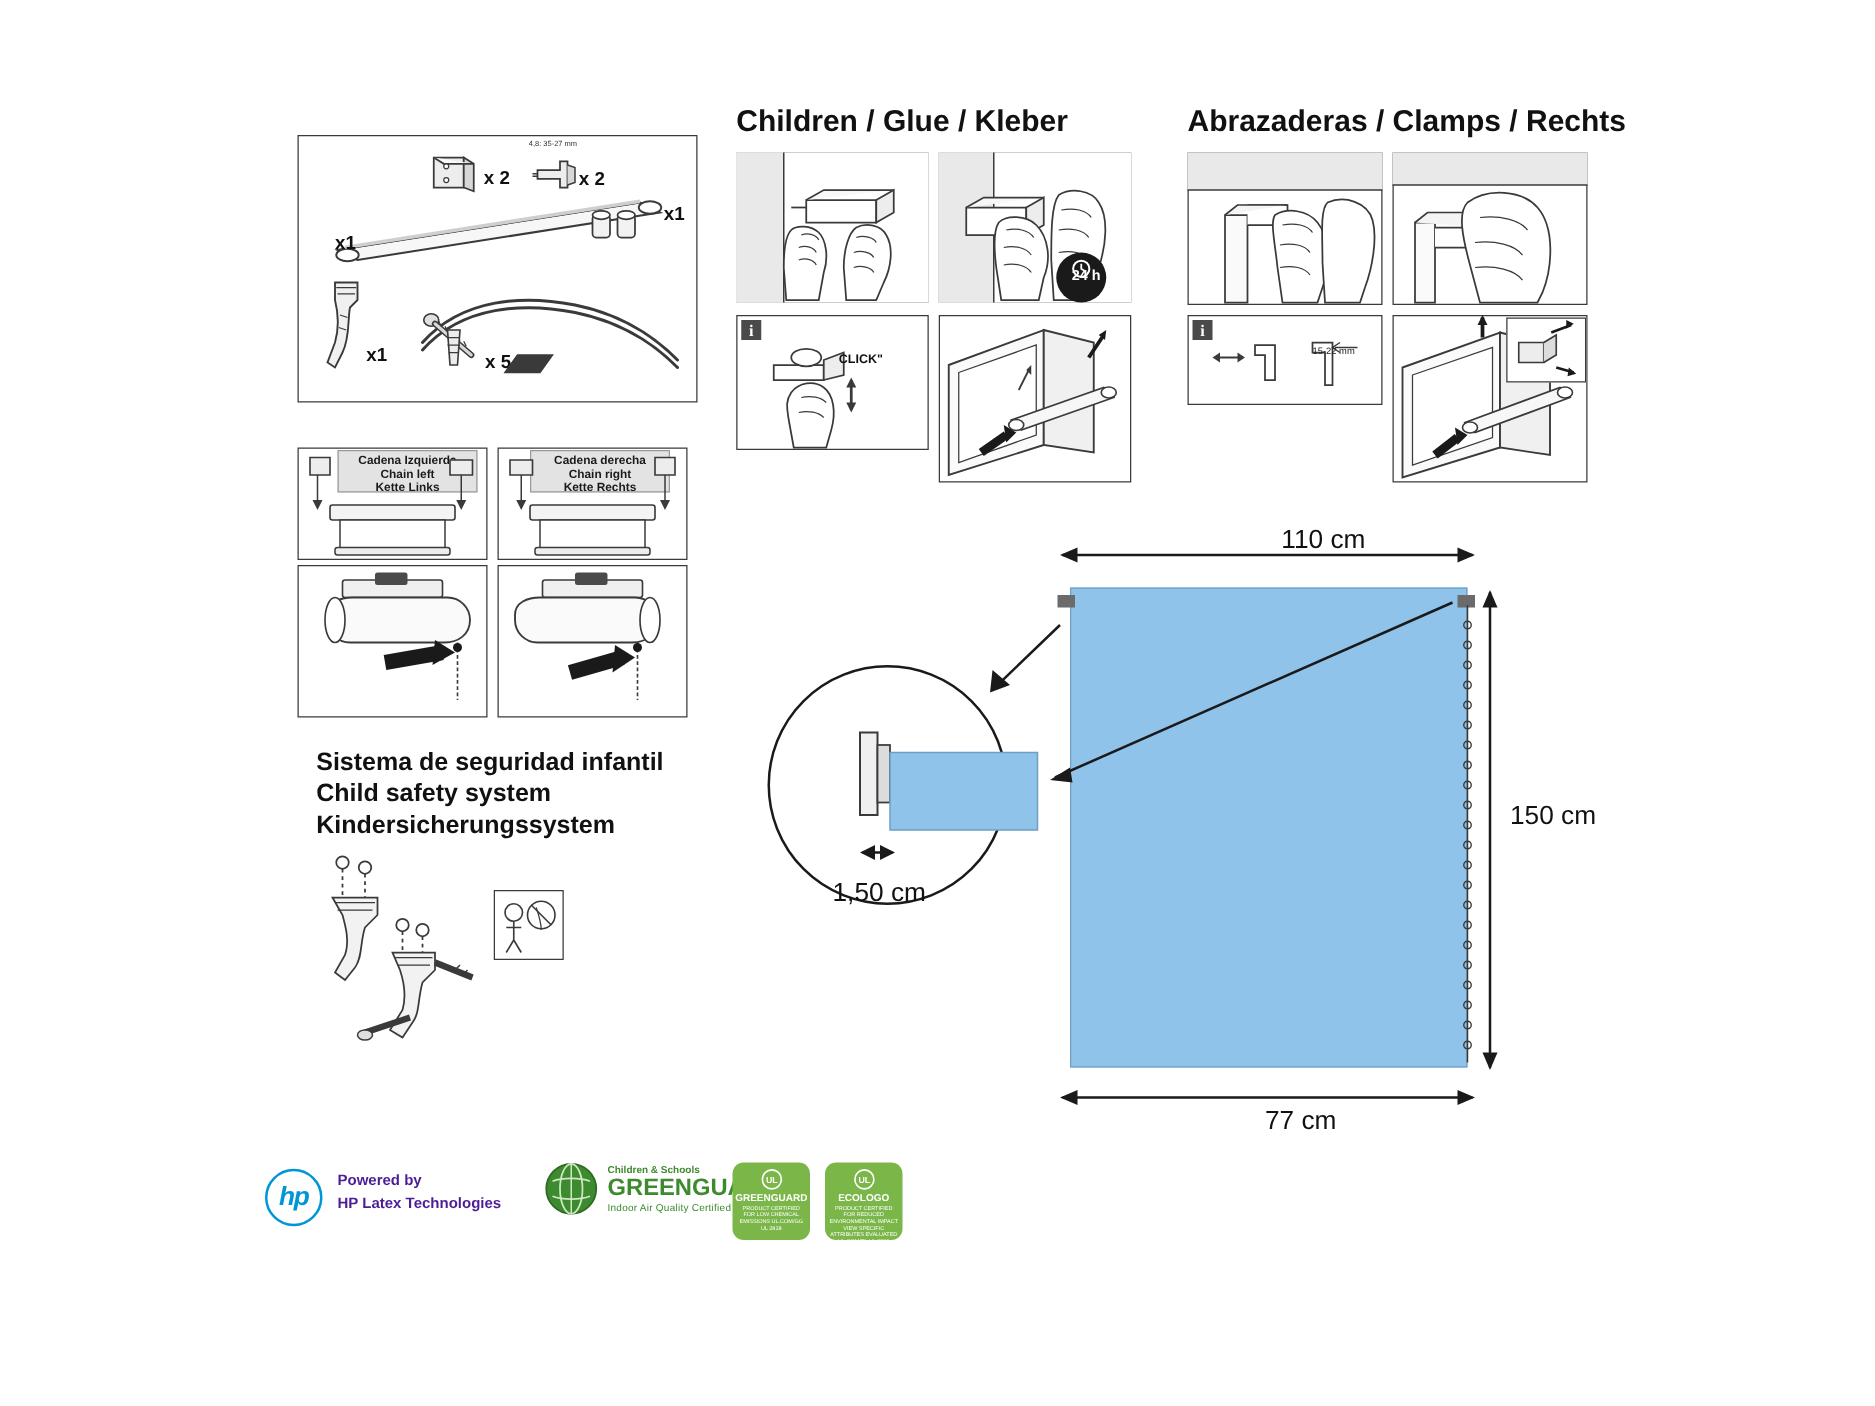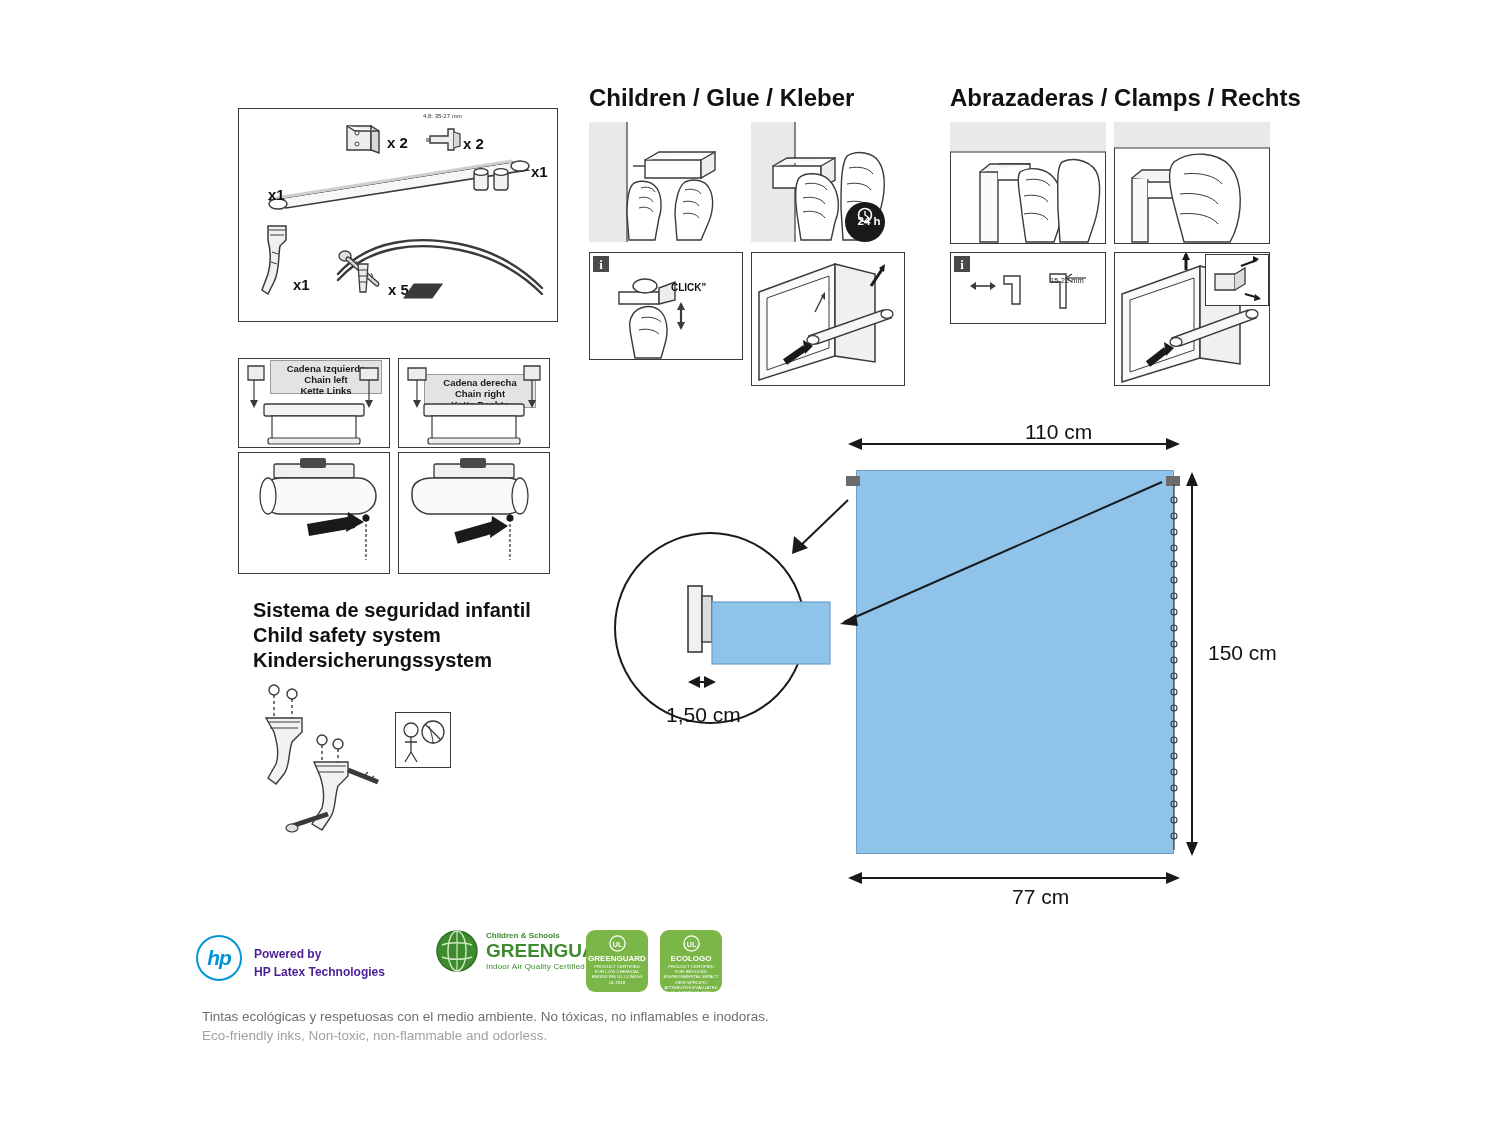--- a/index.html
+++ b/index.html
@@ -280,21 +280,21 @@
     <path d="M12,42 L20,42 L16,50 Z" fill="#3a3a3a"></path>
     <path d="M122,10 L140,10 L140,22 L122,22 Z" fill="#ededed" stroke="#3a3a3a" stroke-width="1.3"></path>
     <path d="M131,22 L131,42" stroke="#3a3a3a" stroke-width="1.2"></path>
     <path d="M127,42 L135,42 L131,50 Z" fill="#3a3a3a"></path>
     <rect x="26" y="46" width="100" height="12" rx="2" fill="#f4f4f4" stroke="#3a3a3a" stroke-width="1.3"></rect>
     <rect x="34" y="58" width="84" height="24" fill="#fff" stroke="#3a3a3a" stroke-width="1.2"></rect>
     <rect x="30" y="80" width="92" height="6" rx="2" fill="#ededed" stroke="#3a3a3a" stroke-width="1.2"></rect>
   </svg>
 
   <div class="panel" style="left:398px;top:358px;width:152px;height:90px;"></div>
-  <div class="chainlabel" style="left:424px;top:374px;width:112px;height:34px;">
+  <div class="chainlabel" style="left:424px;top:360px;width:112px;height:34px;">
     <div>Cadena derecha</div>
     <div>Chain right</div>
     <div>Kette Rechts</div>
   </div>
   <svg style="position:absolute;left:398px;top:358px;" width="152" height="90" viewBox="0 0 152 90">
     <path d="M10,10 L28,10 L28,22 L10,22 Z" fill="#ededed" stroke="#3a3a3a" stroke-width="1.3"></path>
     <path d="M19,22 L19,42" stroke="#3a3a3a" stroke-width="1.2"></path>
     <path d="M15,42 L23,42 L19,50 Z" fill="#3a3a3a"></path>
     <path d="M126,8 L142,8 L142,22 L126,22 Z" fill="#ededed" stroke="#3a3a3a" stroke-width="1.3"></path>
     <path d="M134,22 L134,42" stroke="#3a3a3a" stroke-width="1.2"></path>
@@ -354,21 +354,21 @@
   <div class="panel" style="left:395px;top:712px;width:56px;height:56px;"></div>
   <svg style="position:absolute;left:395px;top:712px;" width="56" height="56" viewBox="0 0 56 56">
     <circle cx="16" cy="18" r="7" fill="#fff" stroke="#3a3a3a" stroke-width="1.3"></circle>
     <path d="M16,25 L16,40 M10,30 L22,30 M16,40 L10,50 M16,40 L22,50" stroke="#3a3a3a" stroke-width="1.3"></path>
     <circle cx="38" cy="20" r="11" fill="none" stroke="#3a3a3a" stroke-width="1.3"></circle>
     <path d="M30,12 L46,28" stroke="#3a3a3a" stroke-width="1.3"></path>
     <path d="M34,14 C36,20 38,26 38,32" fill="none" stroke="#3a3a3a" stroke-width="1"></path>
   </svg>
 
 
-  <div style="position:absolute;left:196px;top:935px;display:flex;align-items:flex-end;gap:12px;">
+  <div style="position:absolute;left:212px;top:935px;display:flex;align-items:flex-start;gap:12px;">
     <div class="hp-circle">hp</div>
     <div class="hp-text">
       <div>Powered by</div>
       <div>HP Latex Technologies</div>
     </div>
   </div>
 
   <div style="position:absolute;left:434px;top:928px;display:flex;align-items:center;gap:6px;">
     <svg width="46" height="46" viewBox="0 0 46 46">
       <circle cx="23" cy="23" r="20" fill="#3e8a2e"></circle>
@@ -396,24 +396,20 @@
     <div class="greenbadge">
       <svg width="17" height="17" viewBox="0 0 17 17">
         <circle cx="8.5" cy="8.5" r="7.6" fill="none" stroke="#fff" stroke-width="1.3"></circle>
         <text x="8.5" y="11.6" font-size="7" fill="#fff" text-anchor="middle" font-family="Liberation Sans, sans-serif" font-weight="bold">UL</text>
       </svg>
       <div class="gb-t">ECOLOGO</div>
       <div class="gb-s">PRODUCT CERTIFIED FOR REDUCED ENVIRONMENTAL IMPACT  VIEW SPECIFIC ATTRIBUTES EVALUATED  UL.COM/EL  UL 2801</div>
     </div>
   </div>
 
-  <div class="footnote">
-    <div>Tintas ecológicas y respetuosas con el medio ambiente. No tóxicas, no inflamables e inodoras.</div>
-    <div class="l2">Eco-friendly inks, Non-toxic, non-flammable and odorless.</div>
-  </div>
 
   <div class="blindface" style="left:856px;top:470px;width:316px;height:382px;"></div>
 
   <svg style="position:absolute;left:610px;top:400px;" width="720" height="520" viewBox="0 0 720 520">
 
     <path d="M240,44 L568,44" stroke="#1a1a1a" stroke-width="2"></path>
     <path d="M252,38 L238,44 L252,50 Z" fill="#1a1a1a"></path>
     <path d="M556,38 L570,44 L556,50 Z" fill="#1a1a1a"></path>
 
     <rect x="236" y="76" width="14" height="10" fill="#6b6b6b"></rect>

